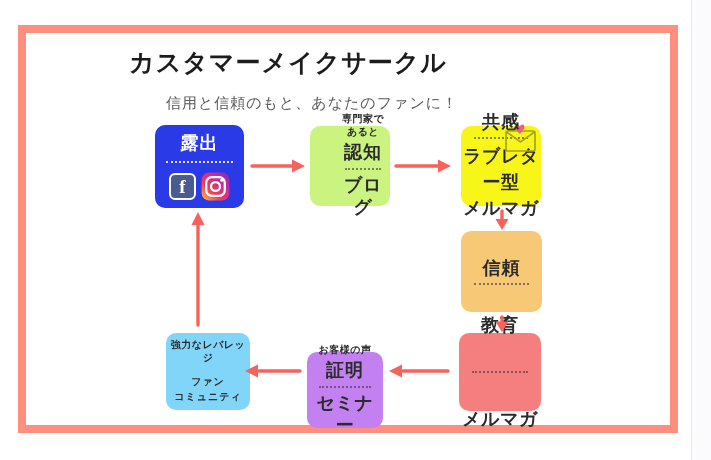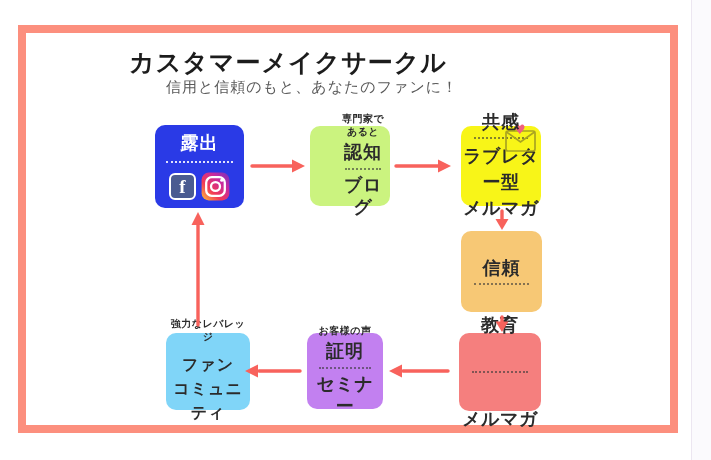--- a/index.html
+++ b/index.html
@@ -13,42 +13,42 @@
   }
   .edge-strip{
     position:absolute;left:691px;top:0;width:20px;height:460px;
     background:#fbfafd;border-left:1px solid #ece6f1;box-sizing:border-box;
   }
   .title{
     position:absolute;left:18px;top:46px;width:540px;text-align:center;
     font-size:25px;font-weight:700;color:#1c1c1c;letter-spacing:1px;
   }
   .subtitle{
-    position:absolute;left:18px;top:78px;width:588px;text-align:center;
+    position:absolute;left:18px;top:94px;width:588px;text-align:center;
     font-size:15px;font-weight:400;color:#5a5a5a;letter-spacing:1px;
   }
   .node{
     position:absolute;border-radius:10px;box-sizing:border-box;
     display:flex;flex-direction:column;align-items:center;justify-content:center;
     gap:3px;padding:4px 2px;text-align:center;line-height:1.25;
   }
   .node .label{font-size:18px;font-weight:700;letter-spacing:1px;}
   .node .qualifier{font-size:10px;font-weight:700;letter-spacing:0.5px;}
   .node .detail{font-size:18px;font-weight:700;letter-spacing:0.5px;}
   .node .detail.lh{line-height:1.45;}
   .sep{width:72%;border-top:2px dotted rgba(55,55,55,.6);margin:1px 0;}
   .node-exposure{color:#ffffff;background:#2a3ae6;gap:6px;}
   .node-exposure .sep{border-color:rgba(255,255,255,.85);width:78%;}
   .node-recognition{background:#cbf37f;padding-left:28px;}
   .node-empathy{background:#f8f518;}
   .node-trust{background:#f7c875;}
   .node-education{background:#f57f7e;gap:34px;}
   .node-proof{background:#c280f0;}
   .node-fan{background:#80d5f8;}
-  .node-fan .label-lines{font-size:16px;font-weight:700;line-height:1.5;margin-top:7px;letter-spacing:1px;}
+  .node-fan .label-lines{font-size:10px;font-weight:700;line-height:1.5;margin-top:7px;letter-spacing:1px;}
   .icon-row{display:flex;align-items:center;gap:5px;margin-top:2px;}
   .fb-tile{
     width:27px;height:27px;border-radius:6px;background:#4a5b91;border:2px solid #fff;
     box-sizing:border-box;color:#fff;font-weight:700;font-size:19px;line-height:22px;
     display:flex;align-items:flex-end;justify-content:center;overflow:hidden;
     font-family:"Liberation Serif","DejaVu Serif",serif;
   }
   .ig-tile{width:29px;height:29px;display:block;}
   .arrow{position:absolute;overflow:visible;}
   .envelope-wrap{position:absolute;top:3px;right:5px;width:31px;height:23px;}
@@ -116,21 +116,21 @@
     <div class="label">信頼</div>
     <div class="sep"></div>
   </div>
 
   <div class="node node-education" style="left: 459px; top: 333px; width: 82px; height: 78px; background-color: rgb(245, 127, 126);">
     <div class="label">教育</div>
     <div class="sep"></div>
     <div class="detail">メルマガ</div>
   </div>
 
-  <div class="node node-proof" style="left: 307px; top: 333px; width: 76px; height: 76px; background-color: rgb(194, 128, 240);">
+  <div class="node node-proof" style="left: 307px; top: 352px; width: 76px; height: 76px; background-color: rgb(194, 128, 240);">
     <div class="qualifier">お客様の声</div>
     <div class="label">証明</div>
     <div class="sep"></div>
     <div class="detail">セミナー</div>
   </div>
 
   <div class="node node-fan" style="left: 166px; top: 333px; width: 84px; height: 77px; background-color: rgb(128, 213, 248);">
     <div class="qualifier">強力なレバレッジ</div>
     <div class="label-lines">
       <div>ファン</div>

